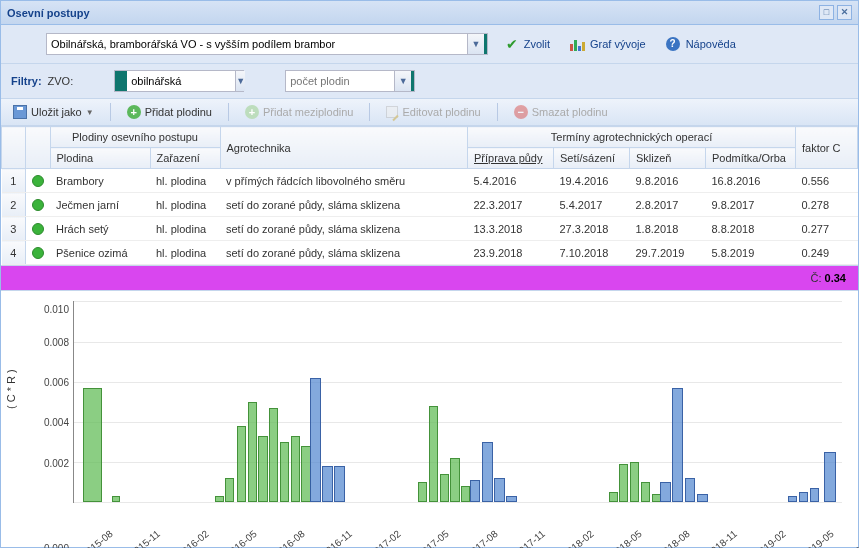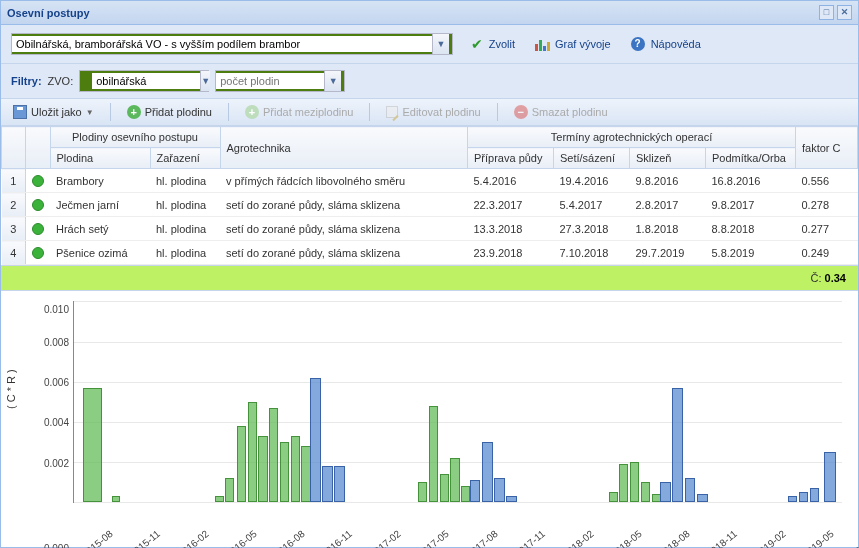--- a/index.html
+++ b/index.html
@@ -2,21 +2,21 @@
 <html><head>
 <meta charset="utf-8">
 <style>
 * { box-sizing: border-box; margin: 0; padding: 0; }
 body { font-family: tahoma, arial, sans-serif; font-size: 11px; color: #333; background: #fff; }
 .window { border: 1px solid #99bce8; width: 859px; height: 548px; background: #dfe8f6; display: flex; flex-direction: column; }
 .titlebar { background: linear-gradient(to bottom, #d6e3f5, #c3d6ef); border-bottom: 1px solid #99bce8; padding: 4px 6px; display: flex; align-items: center; color: #15428b; font-weight: bold; }
 .titlebar .spacer { flex: 1; }
 .titlebar .wbtn { width: 15px; height: 15px; border: 1px solid #8db2e3; background: #dfe8f6; margin-left: 3px; font-size: 9px; text-align: center; line-height: 13px; color: #4b6f9e; cursor: pointer; }
 .topbar { padding: 8px 10px; display: flex; align-items: center; gap: 18px; border-bottom: 1px solid #c5d6ec; background: #dfe8f6; }
-.combo { display: inline-flex; align-items: center; background: #4d7c0f; border: 1px solid #b5b8c8; height: 22px; }
+.combo { display: inline-flex; background: #0f766e; border: 1px solid #b5b8c8; height: 22px; margin-left: 35px; }
 .combo input { border: none; outline: none; padding: 2px 4px; font-family: inherit; font-size: 11px; }
 .combo .trigger { width: 17px; height: 100%; border-left: 1px solid #b5b8c8; background: linear-gradient(#f4f6fa,#dbe4f2); text-align:center; line-height:20px; color:#4c6a99; cursor:pointer; font-size:9px;}
 .btnrow { display: flex; align-items: center; gap: 20px; }
 .lbtn { display: flex; align-items: center; gap: 6px; color: #15428b; cursor: pointer; }
 .greencheck { color: #2e9b2e; font-size:14px; }
 .chartbars { display:inline-block; width:14px; height:14px; position:relative;}
 .chartbars span{position:absolute;bottom:0;width:3px;}
 .chartbars .b1{left:0;height:7px;background:#c54;}
 .chartbars .b2{left:4px;height:11px;background:#3a5;}
 .chartbars .b3{left:8px;height:5px;background:#47c;}
@@ -36,21 +36,21 @@
 .editicon{display:inline-block;width:12px;height:12px;border:1px solid #bbb;background:#eee;position:relative;}
 .editicon::after{content:"";position:absolute;right:-2px;bottom:-2px;width:7px;height:2px;background:#caa737;transform:rotate(-45deg);}
 .editicon.dim{opacity:.5;}
 .gridwrap{background:#fff;}
 table.grid{width:100%;border-collapse:collapse;}
 .grid th{background:linear-gradient(#f9fafc,#e8eef7);border:1px solid #c5d6ec;padding:4px 6px;font-weight:normal;color:#333;text-align:left;}
 .grid th.group{text-align:center;}
 .grid td{border-bottom:1px solid #eee;padding:5px 6px;}
 .grid td.rn{background:linear-gradient(#f9fafc,#e8eef7);border-right:1px solid #c5d6ec;text-align:center;width:24px;}
 .dot{display:inline-block;width:12px;height:12px;border-radius:50%;background:#3bb33b;border:1px solid #2e8b2e;vertical-align:middle;}
-.summary{ text-align:right; padding:6px 12px; border-top:1px solid #c5d6ec; background:#bef264;}
+.summary{ text-align:right; padding:6px 12px; border-top:1px solid #c5d6ec; background:#d946ef;}
 .summary b{color:#000;}
 .chartarea{flex:1;background:#fff;border-top:1px solid #c5d6ec;padding:4px 10px 4px 4px;position:relative;}
 .chart{position:relative;width:100%;height:100%;}
 .yaxis{position:absolute;left:26px;top:6px;bottom:40px;width:40px;}
 .yaxis .tick{position:absolute;right:2px;font-size:10px;color:#444;transform:translateY(-50%);}
 .ylabel{position:absolute;left:0px;top:50%;transform:rotate(-90deg) translateX(10px);transform-origin:left top;font-size:11px;color:#333;white-space:nowrap;}
 .plot{position:absolute;left:68px;right:6px;top:6px;bottom:40px;border-left:1px solid #888;border-bottom:1px solid #888;}
 .gridline{position:absolute;left:0;right:0;border-top:1px solid #e8e8e8;}
 .xticks{position:absolute;left:68px;right:6px;bottom:0;height:40px;}
 .xt{position:absolute;bottom:4px;transform:rotate(-40deg);transform-origin:right top;font-size:10px;color:#444;white-space:nowrap;}
@@ -143,21 +143,21 @@
           <th rowspan="2" style="width:24px;"></th>
             <th rowspan="2" style="width:24px;"></th>
           <th colspan="2" class="group">Plodiny osevního postupu</th>
           <th rowspan="2">Agrotechnika</th>
           <th colspan="4" class="group">Termíny agrotechnických operací</th>
           <th rowspan="2" style="width:62px;">faktor C</th>
         </tr>
         <tr>
           <th style="width:100px;">Plodina</th>
           <th style="width:70px;">Zařazení</th>
-          <th style="width:86px;">Příprava půdy</th>
+          <th style="width:86px;text-decoration:underline;">Příprava půdy</th>
           <th style="width:76px;">Setí/sázení</th>
           <th style="width:76px;">Sklizeň</th>
           <th style="width:90px;">Podmítka/Orba</th>
         </tr>
       </thead>
       <tbody id="grid-body">
           <tr>
             <td class="rn">1</td>
             <td><span class="dot"></span></td>
             <td>Brambory</td>

